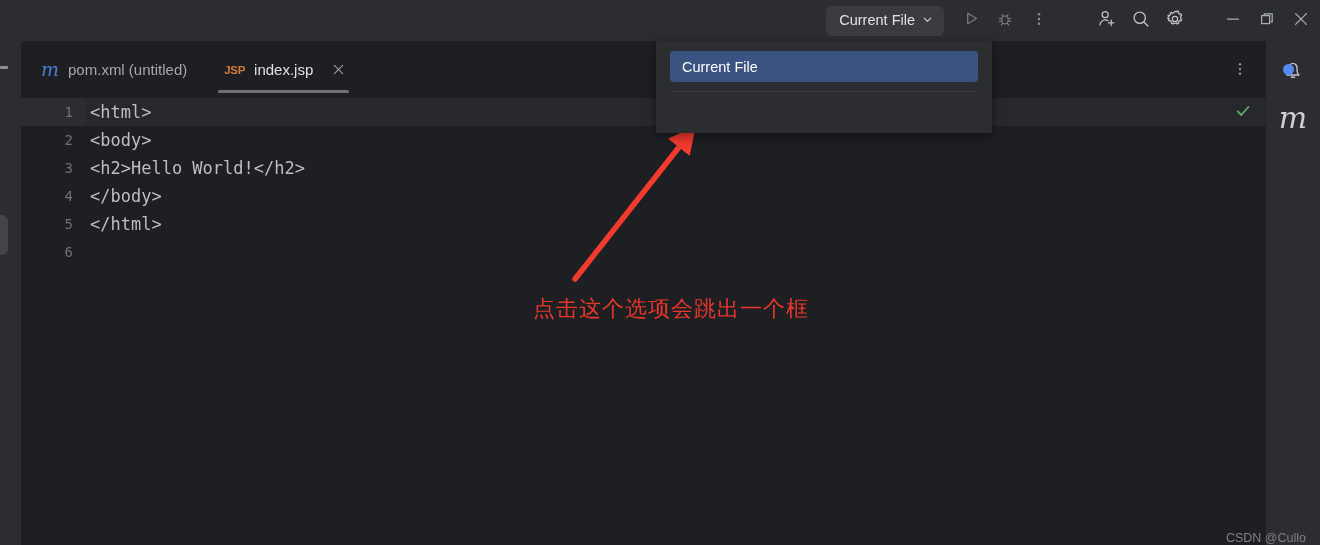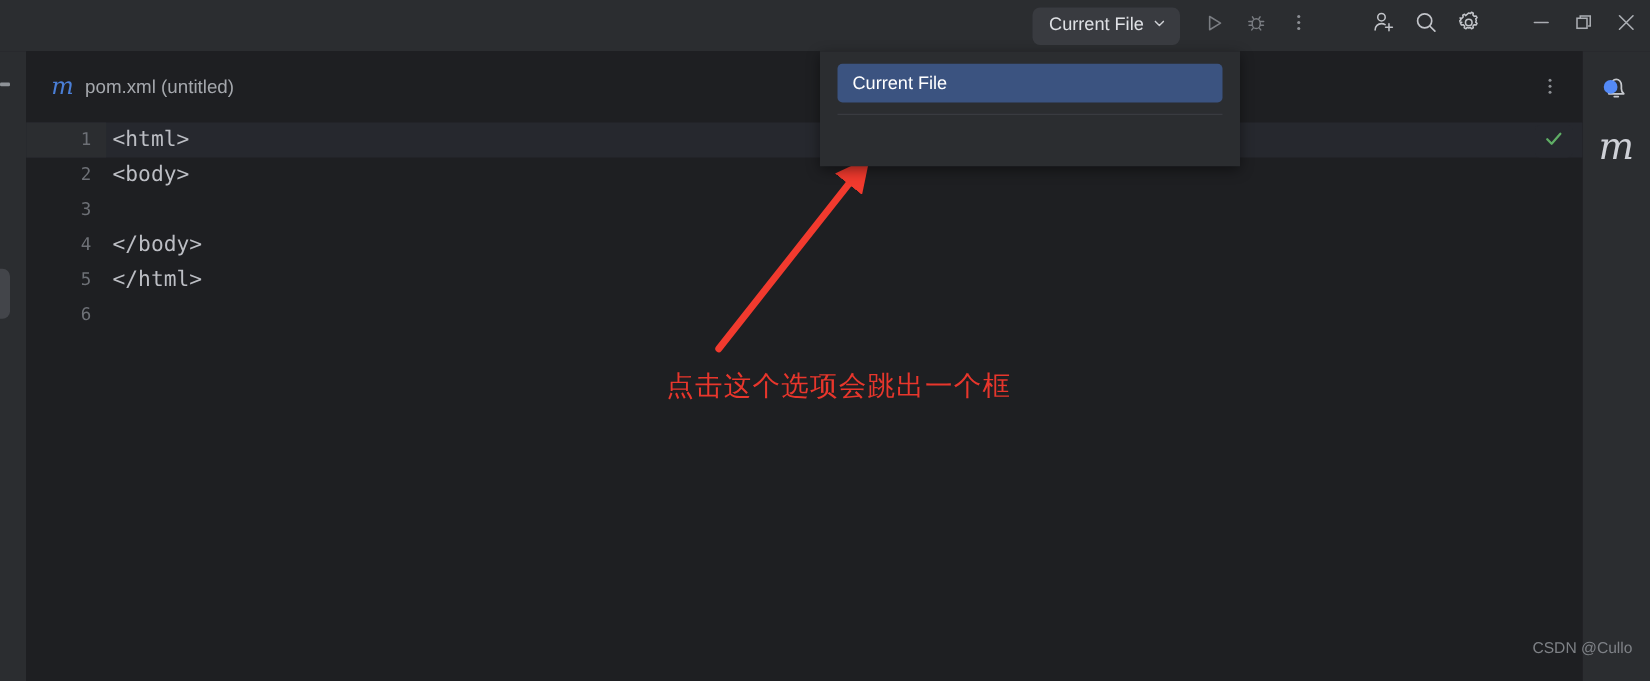--- a/index.html
+++ b/index.html
@@ -146,21 +146,21 @@
 
   
   .annot-svg{ position:absolute; left:0; top:0; width:1320px; height:545px;
               pointer-events:none; z-index:20; }
   .annot-text{
     position:absolute; left:533px; top:294px;
     color:#e8362c; font-size:22px; letter-spacing:1px;
     font-family:"DejaVu Sans", sans-serif; white-space:nowrap; z-index:21;
   }
   .watermark{
-    position:absolute; right:14px; bottom:20px;
+    position:absolute; right:14px; bottom:0;
     color:#7e8186; font-size:12.5px; z-index:22; white-space:nowrap;
   }
 </style>
 </head>
 <body>
 
 <div id="app">
 
   <div class="titlebar">
     <div class="tb-spacer"></div>
@@ -273,20 +273,30 @@
     <div class="rs-icon rs-maven">
       <span>m</span>
     </div>
   </div>
 
   <div class="tabbar">
     <div class="tab inactive">
       <span class="ico-maven">m</span>
       <span>pom.xml (untitled)</span>
     </div>
+    <div class="tab active">
+      <span class="ico-jsp">JSP</span>
+      <span>index.jsp</span>
+      <span class="tab-close">
+        <svg width="15" height="15" viewBox="0 0 16 16">
+            <path d="M3.6 3.6l8.8 8.8M12.4 3.6l-8.8 8.8" stroke="#9a9da2" stroke-width="1.25" stroke-linecap="round"></path>
+          </svg>
+      </span>
+      <span class="tab-underline"></span>
+    </div>
     <div class="tab-more">
       <span>
         <svg width="16" height="16" viewBox="0 0 16 16" fill="#8c8f94">
           <circle cx="8" cy="3.2" r="1.2"></circle>
             <circle cx="8" cy="8" r="1.2"></circle>
             <circle cx="8" cy="12.8" r="1.2"></circle>
         </svg>
       </span>
     </div>
   </div>
@@ -299,20 +309,21 @@
       <div class="code-row">
         <span class="lnum">1</span>
         <span class="ccode">&lt;html&gt;</span>
       </div>
       <div class="code-row">
         <span class="lnum">2</span>
         <span class="ccode">&lt;body&gt;</span>
       </div>
       <div class="code-row">
         <span class="lnum">3</span>
+        <span class="ccode">&lt;h2&gt;Hello World!&lt;/h2&gt;</span>
       </div>
       <div class="code-row">
         <span class="lnum">4</span>
         <span class="ccode">&lt;/body&gt;</span>
       </div>
       <div class="code-row">
         <span class="lnum">5</span>
         <span class="ccode">&lt;/html&gt;</span>
       </div>
       <div class="code-row">

